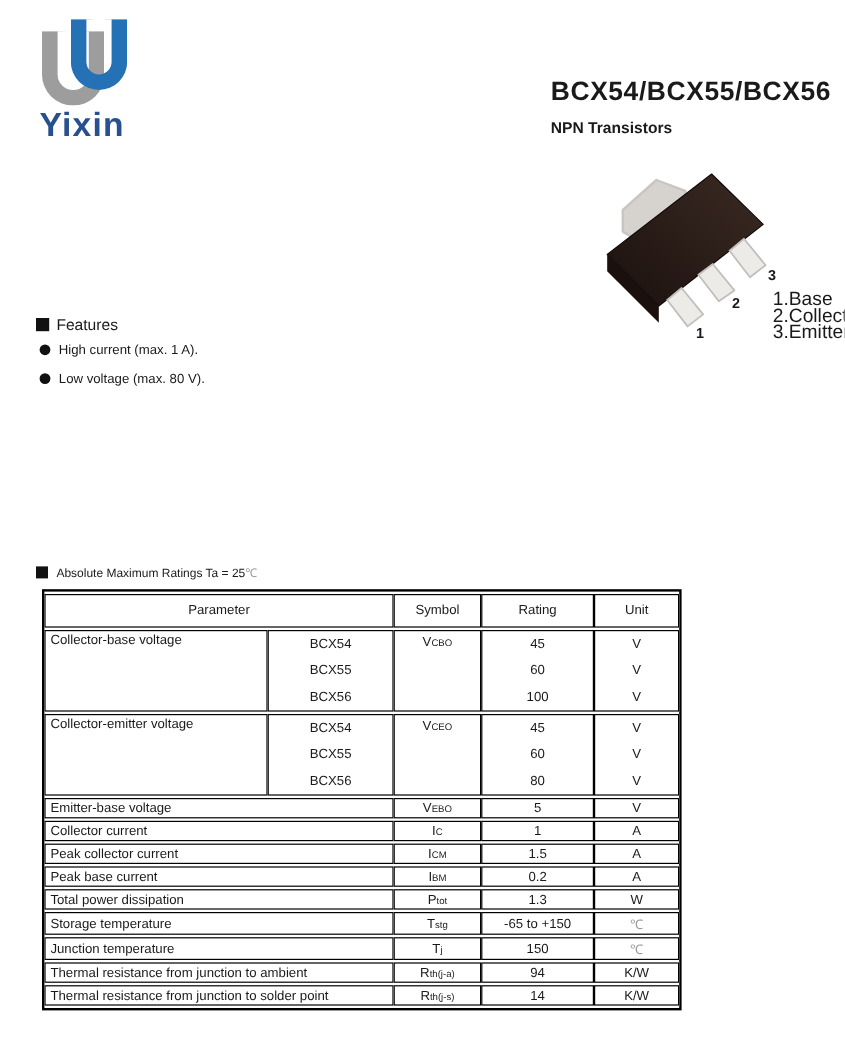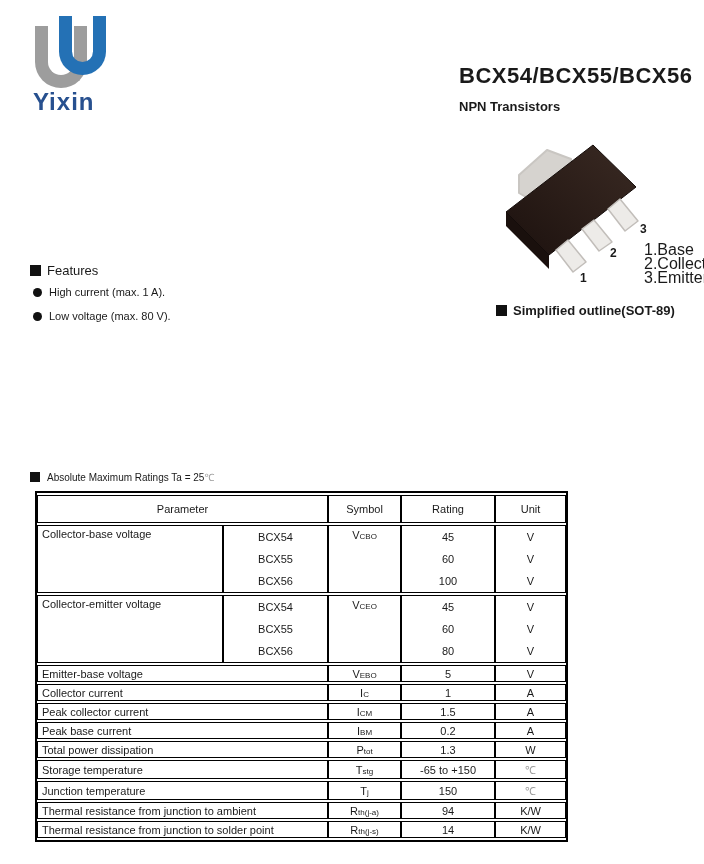--- a/index.html
+++ b/index.html
@@ -8,21 +8,21 @@
     position:relative; width:704px; height:864px; background:#ffffff;
     font-family:"Liberation Sans", sans-serif; color:#1a1a1a; overflow:hidden;
   }
   
   .logo { position:absolute; left:33px; top:14px; width:110px; height:96px; }
   .u-shape { position:absolute; border-top:none; }
   .u-gray  { left:2px;  top:12px; width:52px; height:62px;
              border:13px solid #9d9d9d; border-top:none; border-radius:0 0 26px 26px; }
   .u-blue  { left:26px; top:2px;  width:47px; height:59px;
              border:13px solid #2471b5; border-top:none; border-radius:0 0 24px 24px; }
-  .logo-text { position:absolute; left:0px; top:74px; font-size:24px; font-weight:bold;
+  .logo-text { position:absolute; left:0px; top:74px; font-size:28px; font-weight:bold;
                color:#27508f; letter-spacing:1px; }
   
   .doc-title    { position:absolute; left:459px; top:63px;  font-size:22px; font-weight:bold; letter-spacing:0.5px; }
   .doc-subtitle { position:absolute; left:459px; top:99px;  font-size:13px; font-weight:bold; }
   
   .pkg-svg { position:absolute; left:492px; top:138px; }
   .pin-list { position:absolute; left:644px; top:243px; font-size:16px; line-height:14px; }
   .outline-heading { position:absolute; left:496px; top:303px; font-size:13px; font-weight:bold; }
   .sq { display:inline-block; width:11px; height:11px; background:#111; margin-right:6px; vertical-align:-1px; }
   .sq-sm { display:inline-block; width:10px; height:10px; background:#111; margin-right:7px; vertical-align:-1px; }
@@ -86,23 +86,20 @@
     <text x="118" y="119" font-size="12" font-weight="bold" fill="#1a1a1a">2</text>
     <text x="148" y="95" font-size="12" font-weight="bold" fill="#1a1a1a">3</text>
   </svg>
 
   <div class="pin-list">
     <div>1.Base</div>
     <div>2.Collector</div>
     <div>3.Emitter</div>
   </div>
 
-  <div class="outline-heading">
-    <span class="sq"></span><span>Simplified outline(SOT-89)</span>
-  </div>
 
   <div class="features-heading">
     <span class="sq"></span><span>Features</span>
   </div>
   <div class="feature-item" style="top:286px;">
     <span class="bullet"></span><span>High current (max. 1 A).</span>
   </div>
   <div class="feature-item" style="top:310px;text-align:right;">
     <span class="bullet"></span><span>Low voltage (max. 80 V).</span>
   </div>

